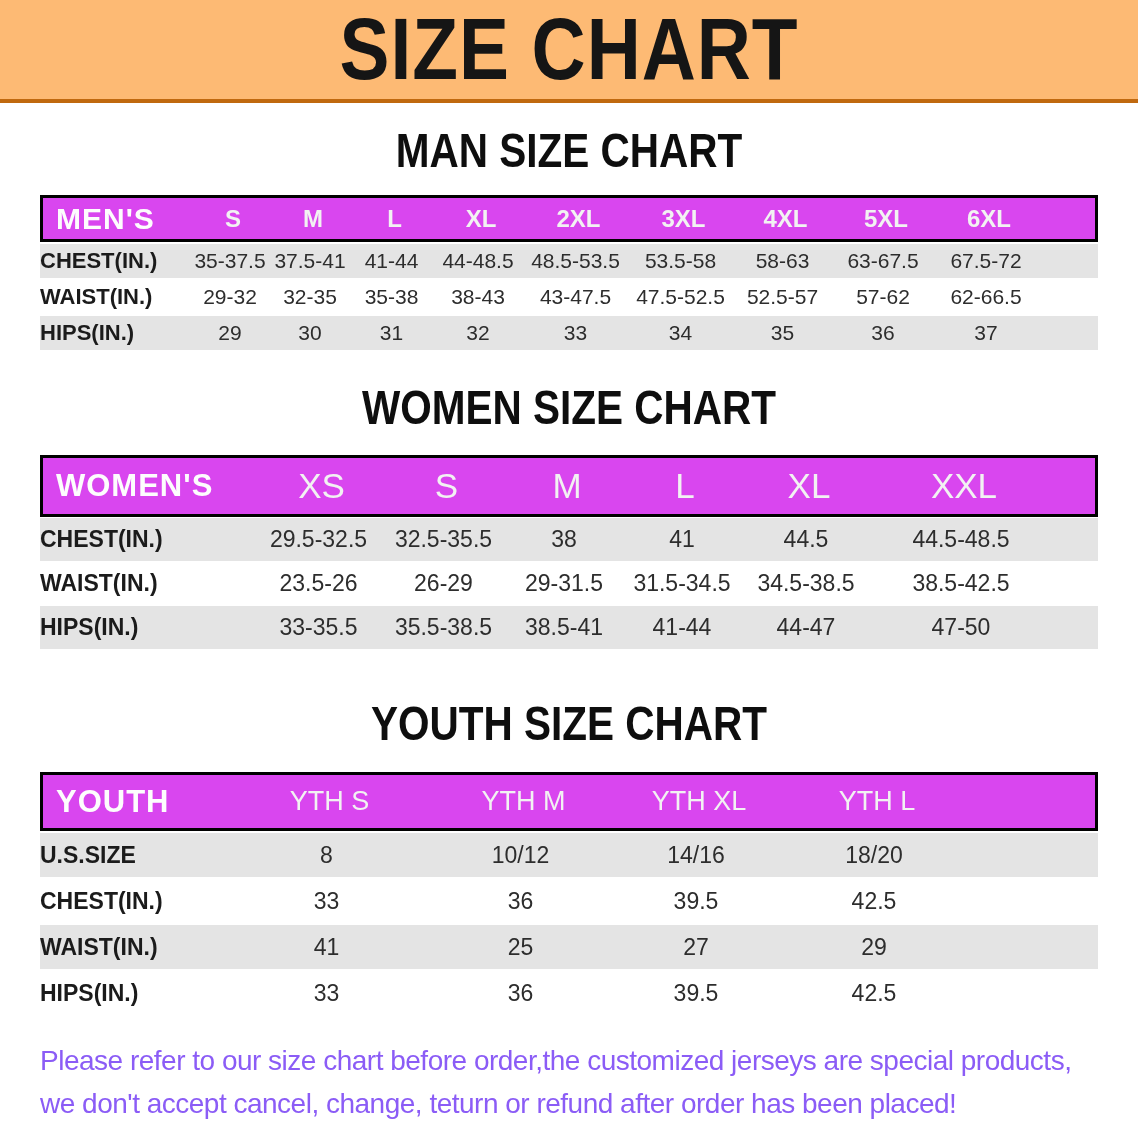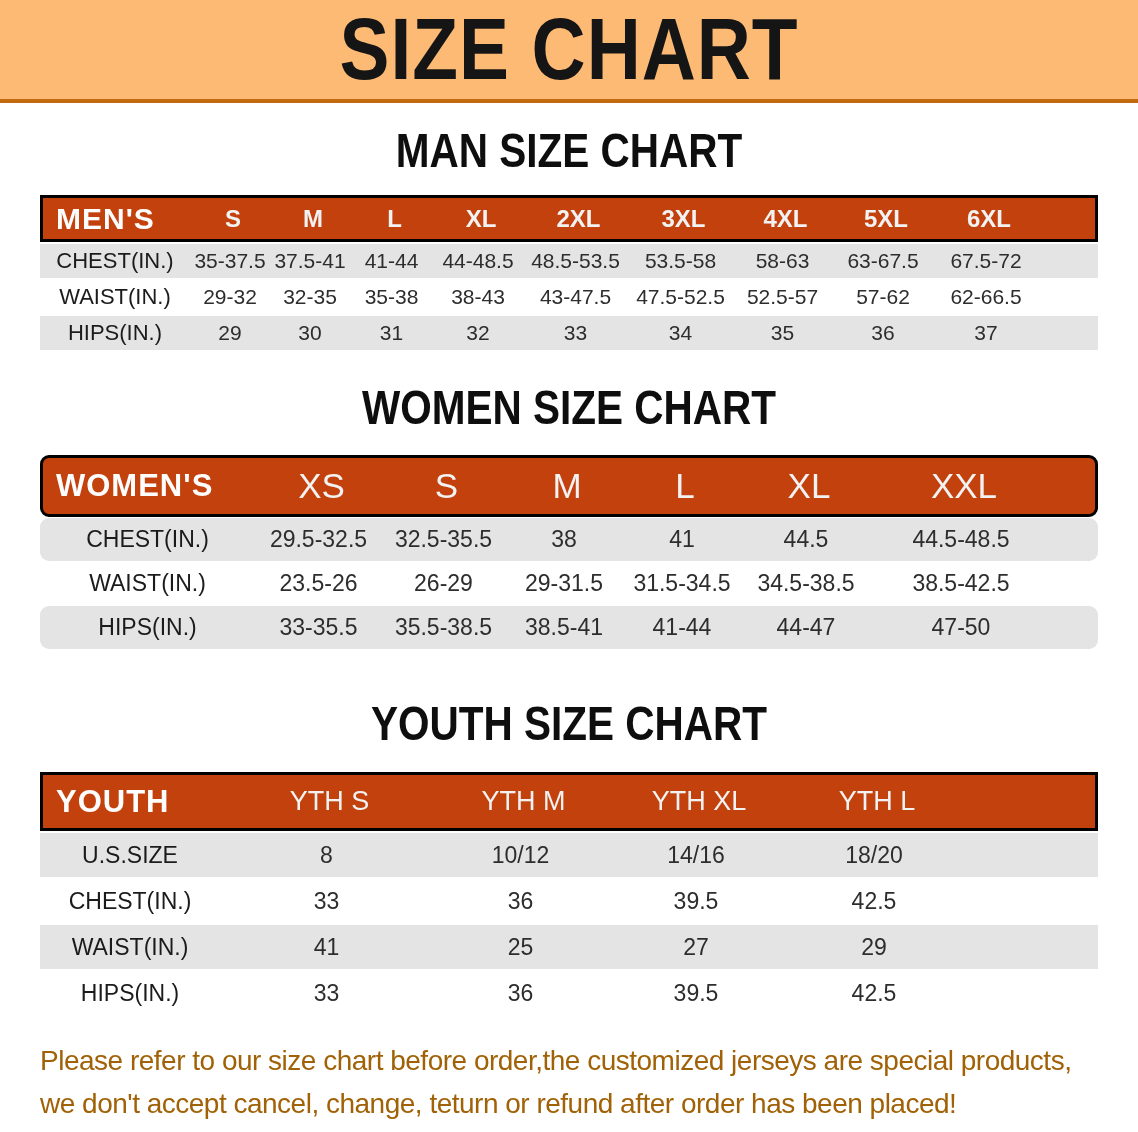--- a/index.html
+++ b/index.html
@@ -29,21 +29,21 @@
   .mt-h3{margin-top:49px;}
   
   .size-table{
     width:1058px;margin:0 40px;display:flex;flex-direction:column;
   }
   .tbl-men  .size-table{row-gap:2px;margin-top:18px;}
   .tbl-women .size-table{row-gap:1px;margin-top:21px;}
   .tbl-youth .size-table{row-gap:2px;margin-top:22px;}
 
   .thead{
-    display:grid;align-items:center;background:#c2410c;color:#fff;
+    display:grid;align-items:center;background:#d946ef;color:#fff;
     border:3px solid #000;box-sizing:border-box;
   }
   .tbl-men  .thead{height:47px;}
   .tbl-women .thead{height:62px;}
   .tbl-youth .thead{height:59px;}
 
   .corner{
     font-weight:bold;padding-left:13px;letter-spacing:1px;color:#fdfdfd;
     white-space:nowrap;
   }
@@ -55,40 +55,39 @@
   .tbl-men  .hcell{font-size:24px;font-weight:600;}
   .tbl-women .hcell{font-size:35px;font-weight:400;}
   .tbl-youth .hcell{font-size:27px;font-weight:400;}
 
   .trow{display:grid;align-items:center;}
   .trow.shade{background:#E4E4E4;}
   .tbl-men  .trow{height:34px;}
   .tbl-women .trow{height:43px;}
   .tbl-youth .trow{height:44px;}
 
-  .rlabel{text-align:center;color:#1b1b1b;white-space:nowrap;}
+  .rlabel{color:#1b1b1b;white-space:nowrap;font-weight:bold;}
   .vcell{text-align:center;color:#2d2d2d;white-space:nowrap;}
   .tbl-men  .rlabel{font-size:22px;} .tbl-men  .vcell{font-size:21px;}
   .tbl-women .rlabel{font-size:23px;} .tbl-women .vcell{font-size:23px;}
   .tbl-youth .rlabel{font-size:23px;} .tbl-youth .vcell{font-size:23px;}
 
   
   .tbl-men .thead,.tbl-men .trow{
     grid-template-columns:150px 80px 80px 83px 90px 105px 105px 99px 102px 104px 1fr;
   }
   .tbl-women .thead,.tbl-women .trow{
     grid-template-columns:215px 127px 123px 118px 118px 130px 180px 1fr;
-    border-radius:9px;
   }
   .tbl-youth .thead,.tbl-youth .trow{
     grid-template-columns:180px 213px 175px 176px 180px 1fr;
   }
   
   .notice{
-    margin:24px 40px 0 40px;color:#a16207;font-size:28px;line-height:43px;
+    margin:24px 40px 0 40px;color:#8b5cf6;font-size:28px;line-height:43px;
     letter-spacing:-0.5px;
   }
   .notice p{margin:0;white-space:nowrap;}
 </style>
 </head>
 <body>
 
 <header class="banner">
   <h1>SIZE CHART</h1>
 </header>

